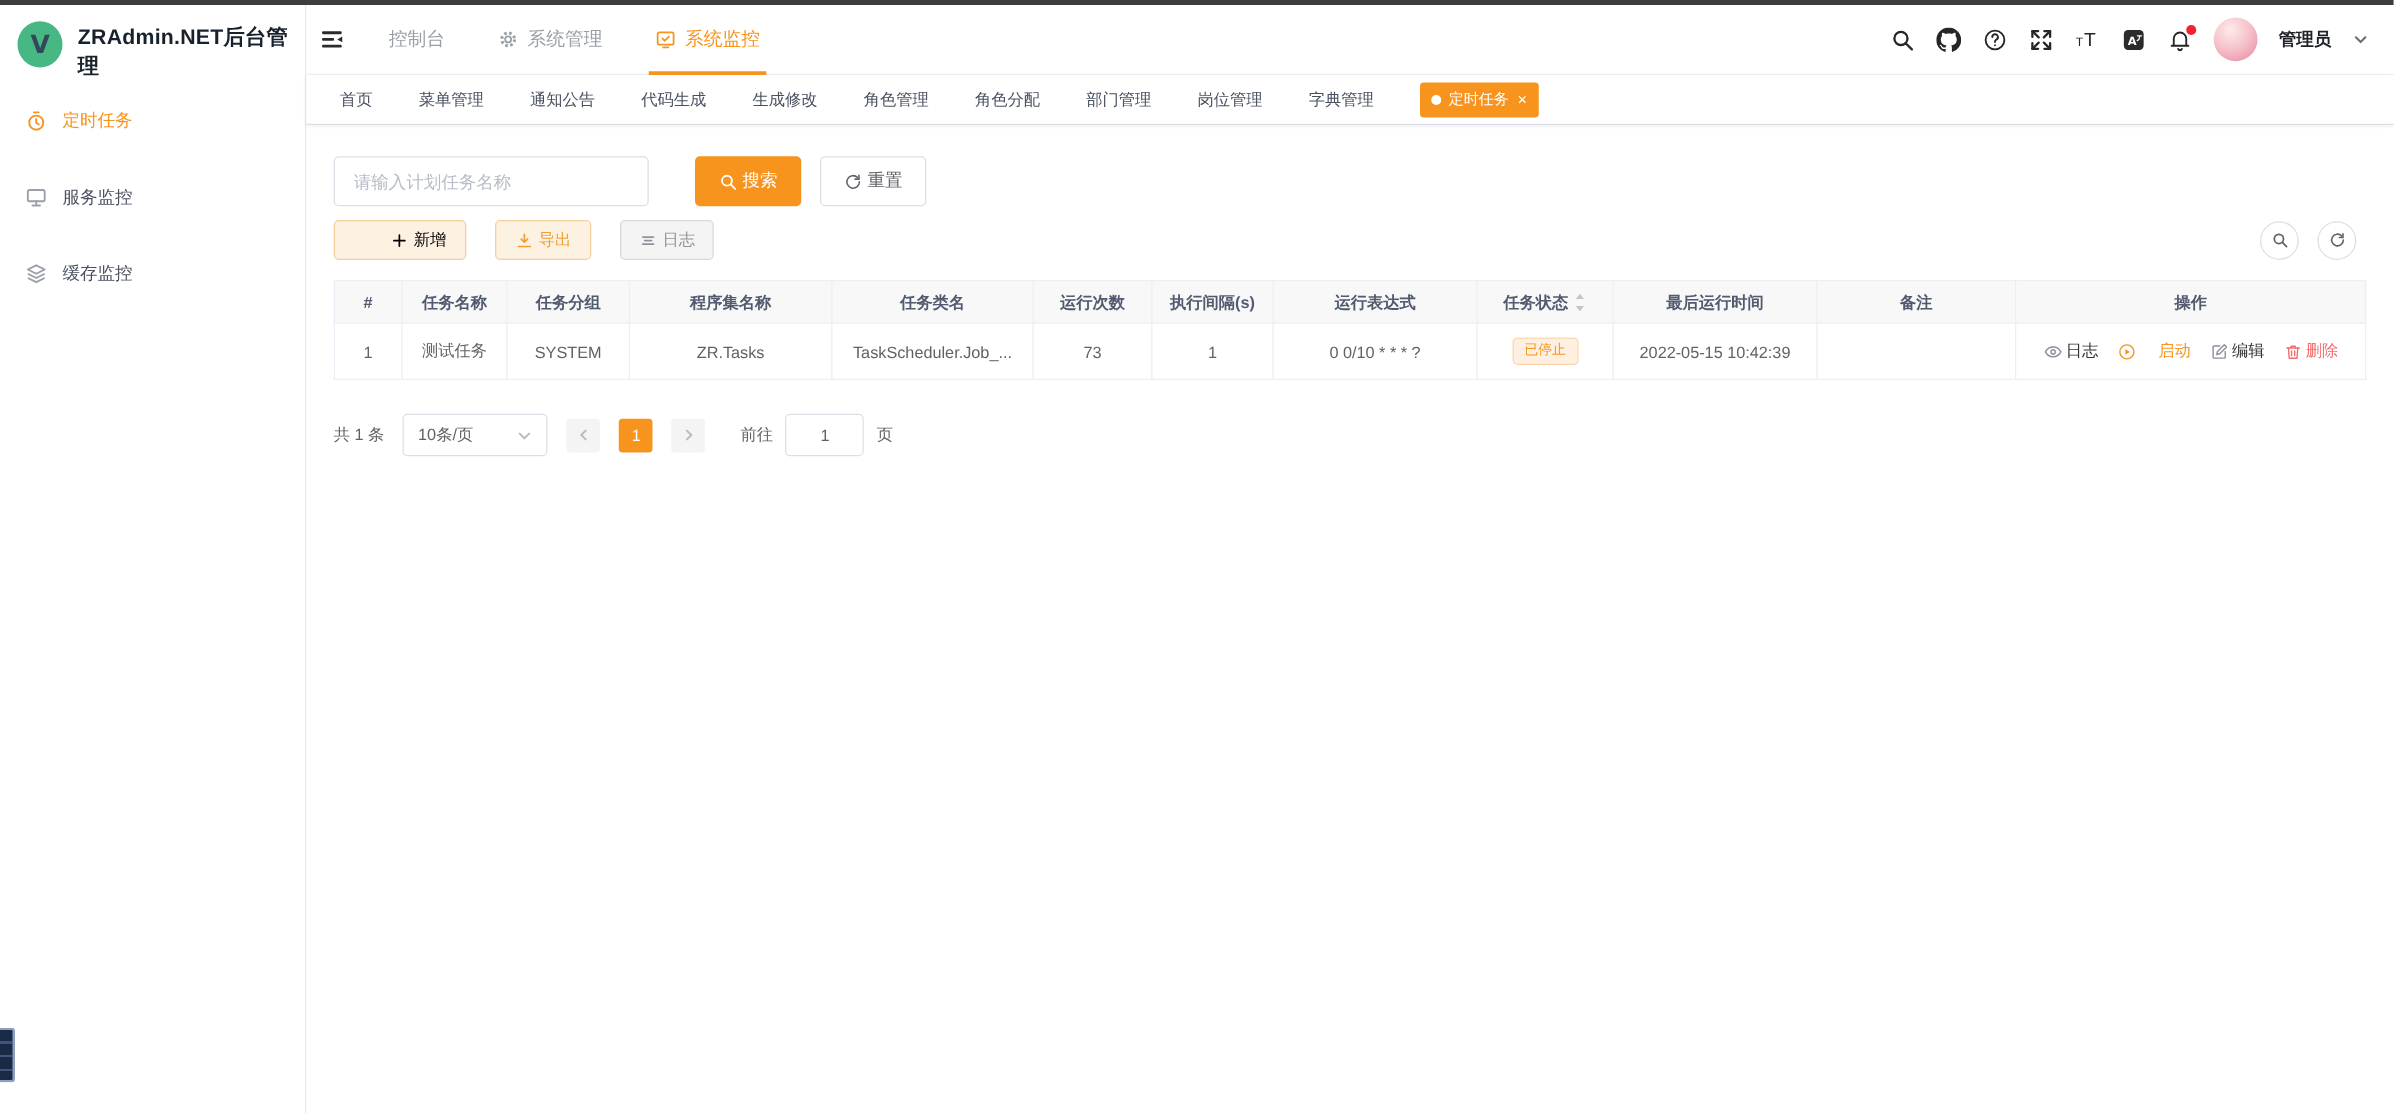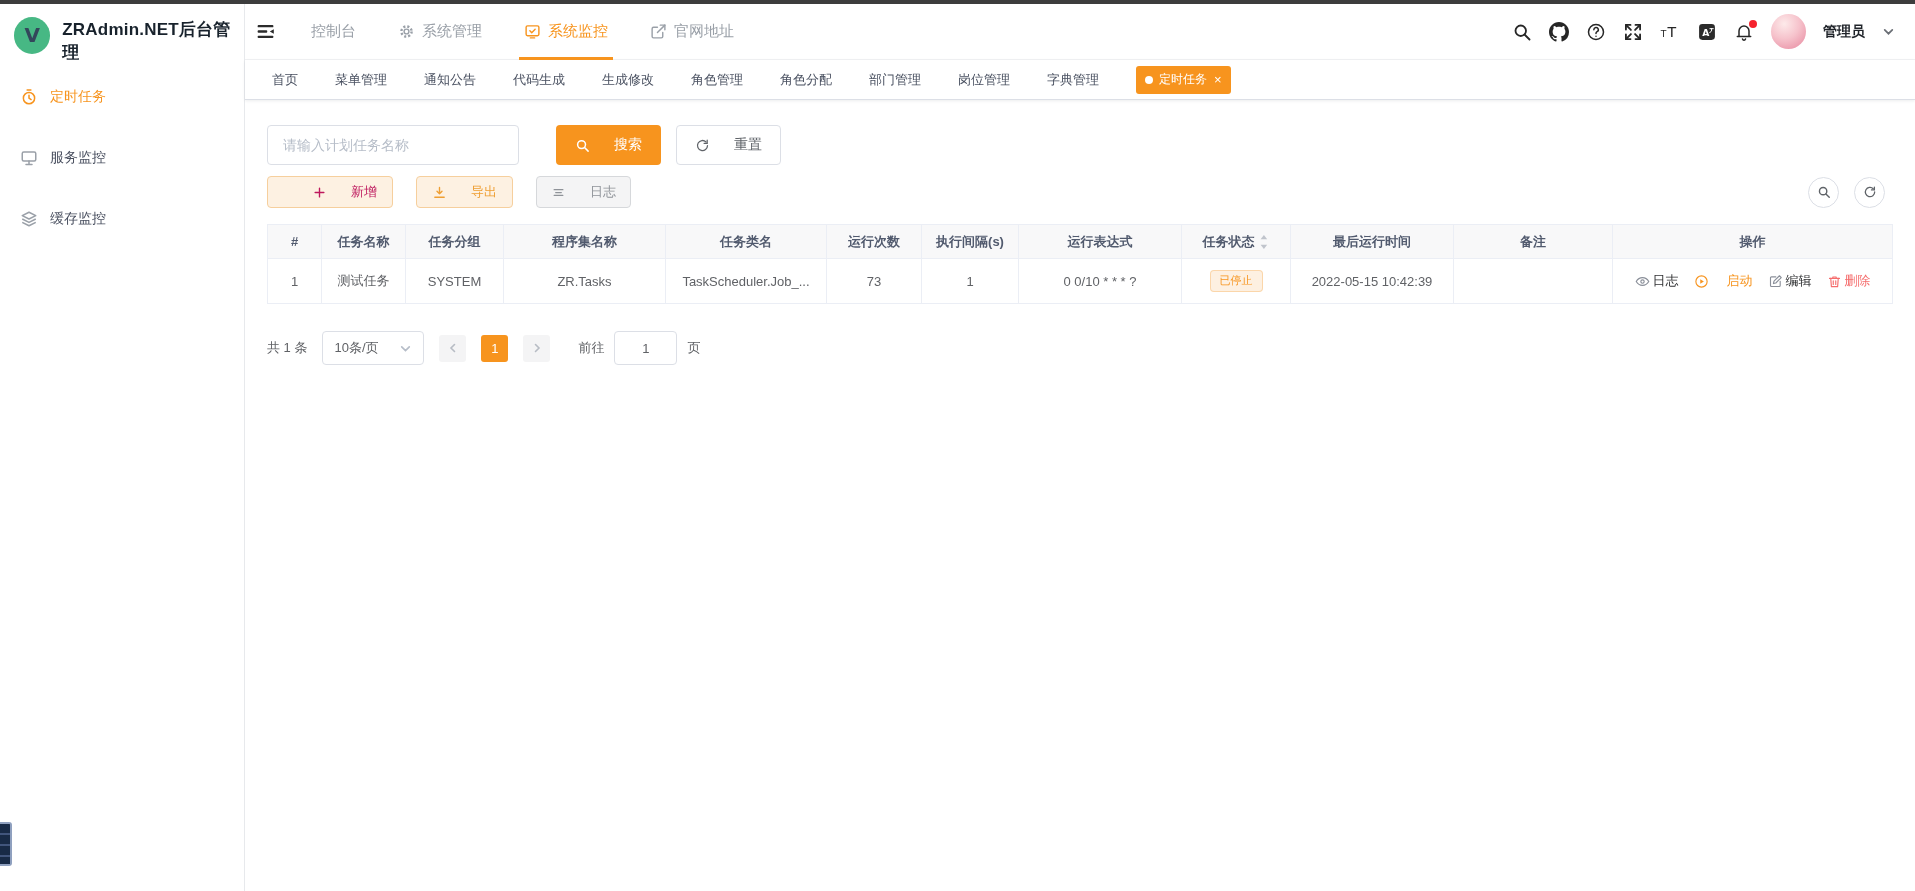--- a/index.html
+++ b/index.html
@@ -55,28 +55,28 @@
   .tag-dot{width:8px;height:8px;border-radius:50%;background:#fff;flex-shrink:0;}
   .tag-close{font-size:13px;line-height:1;margin-left:1px;}
 
   
   .content{flex:1;display:flex;flex-direction:column;padding:0 22px;min-height:0;}
   .search-row{margin-top:25px;display:flex;align-items:center;flex-shrink:0;}
   .search-input{width:252px;height:40px;border:1px solid var(--border);border-radius:4px;padding:0 15px;
     font-size:14px;color:#606266;outline:none;}
   .search-input::placeholder{color:#b6bdc8;}
   button{font-family:inherit;cursor:pointer;}
-  .btn{display:inline-flex;align-items:center;gap:24px;border-radius:4px;}
+  .btn{display:inline-flex;align-items:center;gap:4px;border-radius:4px;}
   .btn .bicon{width:15px;height:15px;display:flex;}
   .bicon svg{width:100%;height:100%;}
   .btn-search{margin-left:37px;height:40px;padding:0 19px;background:var(--accent);color:#fff;border:none;font-size:14px;}
   .btn-reset{margin-left:15px;height:40px;padding:1px 18px;background:#fff;border:1px solid var(--border);color:#5f6368;font-size:14px;}
   .action-row{margin-top:11px;display:flex;align-items:center;flex-shrink:0;}
   .btn-plain{height:32px;padding:0 15px;font-size:13px;background:#fdf1e2;border:1px solid #f6cf9d;}
-  .btn-add{color:#be185d;padding-left:44px;}
+  .btn-add{color:#000000;padding-left:44px;}
   .btn-export{color:#ef9f33;margin-left:23px;}
   .btn-log{height:32px;padding:0 14px;font-size:13px;color:#8f9399;background:#f4f4f5;border:1px solid #d6d8db;margin-left:23px;}
   .toolbar-circles{margin-left:auto;display:flex;gap:15px;padding-right:8px;}
   .circle-btn{width:31px;height:31px;border-radius:50%;border:1px solid var(--border);background:#fff;
     display:flex;align-items:center;justify-content:center;color:#5f6368;padding:0;}
   .circle-btn .bicon{width:14px;height:14px;}
 
   
   table{margin-top:16px;width:100%;border-collapse:collapse;table-layout:fixed;flex-shrink:0;}
   th{height:34px;background:#f8f8f9;font-size:13px;color:#515a6e;font-weight:bold;
@@ -91,21 +91,21 @@
   .action-link{display:inline-flex;align-items:center;gap:3px;cursor:pointer;font-size:13px;}
   .action-link .bicon{width:15px;height:15px;}
   .link-log{color:#303133;}   .link-log .bicon{color:#8a8f99;}
   .link-start{color:var(--accent);gap:18px;}
   .link-edit{color:#303133;}  .link-edit .bicon{color:#8a8f99;}
   .link-delete{color:#f56c6c;}
 
   
   .pagination{margin-top:27px;display:flex;align-items:center;font-size:13px;color:#606266;flex-shrink:0;}
   .pg-total{margin-right:15px;}
-  .page-select{width:102px;height:34px;border:1px solid var(--border);border-radius:4px;display:flex;align-items:center;
+  .page-select{width:116px;height:34px;border:1px solid var(--border);border-radius:4px;display:flex;align-items:center;
     justify-content:space-between;padding:0 11px;color:#606266;cursor:pointer;background:#fff;}
   .page-select .caret{color:#b6bdc8;}
   .page-arrow{width:27px;height:27px;background:#f4f4f5;border-radius:3px;display:flex;align-items:center;
     justify-content:center;color:#b7bcc4;margin-left:15px;cursor:pointer;}
   .page-arrow .caret{width:12px;height:12px;color:inherit;}
   .page-num{min-width:27px;height:27px;background:var(--accent);color:#fff;border-radius:3px;display:flex;
     align-items:center;justify-content:center;font-size:13px;margin-left:15px;cursor:pointer;}
   .goto{margin-left:28px;display:flex;align-items:center;gap:10px;}
   .goto-input{width:63px;height:34px;border:1px solid var(--border);border-radius:4px;text-align:center;
     font-size:13px;color:#606266;outline:none;}
@@ -191,30 +191,20 @@
         </div>
         <div class="nav-item active">
           <span class="nicon">
             <svg viewBox="0 0 24 24" fill="none" stroke="currentColor" stroke-width="2" stroke-linecap="round" stroke-linejoin="round">
                 <rect x="3" y="4" width="18" height="14" rx="2"></rect>
                 <path d="M8.3 11l2.6 2.6 4.8-4.8"></path>
                 <path d="M9 21h6"></path>
               </svg>
           </span>
           <span>系统监控</span>
-        </div>
-        <div class="nav-item">
-          <span class="nicon">
-            <svg viewBox="0 0 24 24" fill="none" stroke="currentColor" stroke-width="2" stroke-linecap="round" stroke-linejoin="round">
-                <path d="M18 13.5V19a2 2 0 0 1-2 2H5a2 2 0 0 1-2-2V8a2 2 0 0 1 2-2h5.5"></path>
-                <path d="M14.5 3H21v6.5"></path>
-                <path d="M10.5 13.5L21 3"></path>
-              </svg>
-          </span>
-          <span>官网地址</span>
         </div>
       </nav>
 
       <div class="header-right">
         <div class="hicon">
           <svg viewBox="0 0 24 24" fill="none" stroke="currentColor" stroke-width="2.2" stroke-linecap="round">
               <circle cx="10.5" cy="10.5" r="6.3"></circle>
               <path d="M15.3 15.3L21 21"></path>
             </svg>
         </div>

